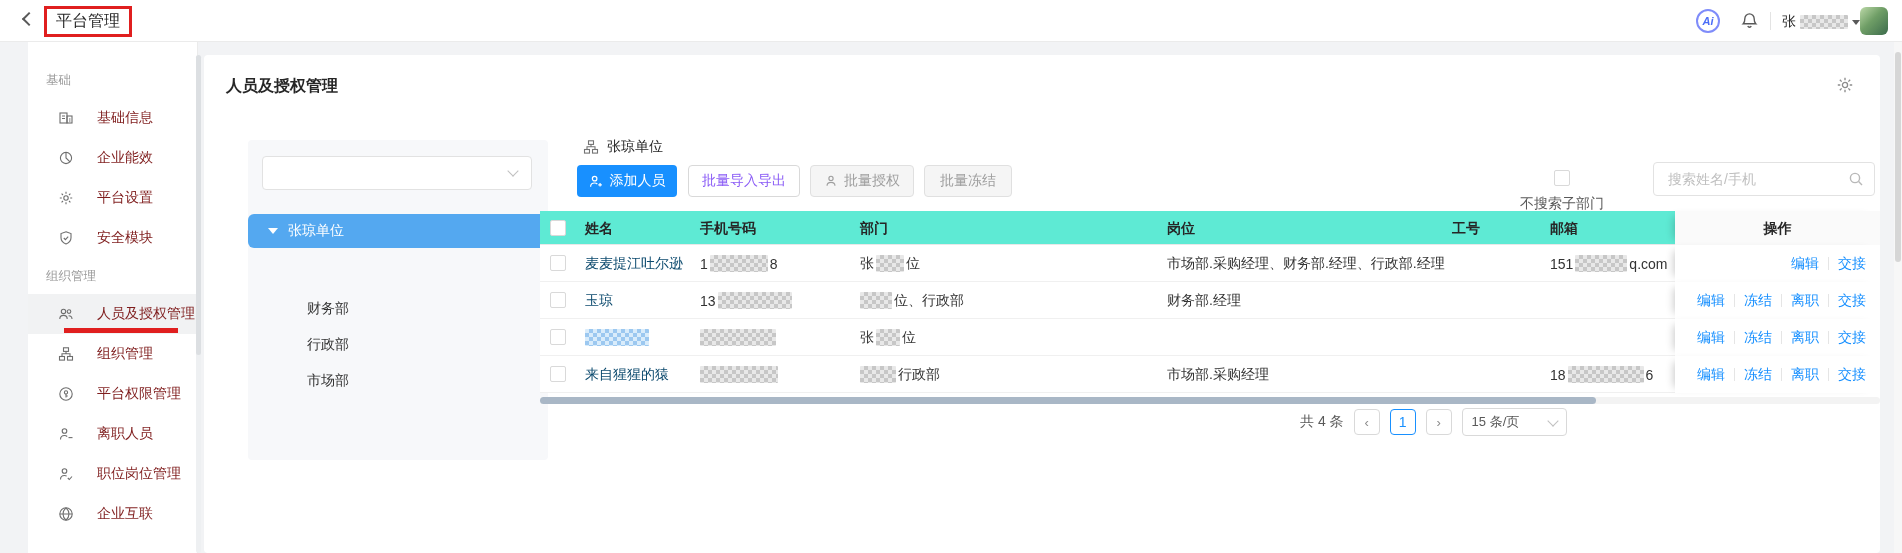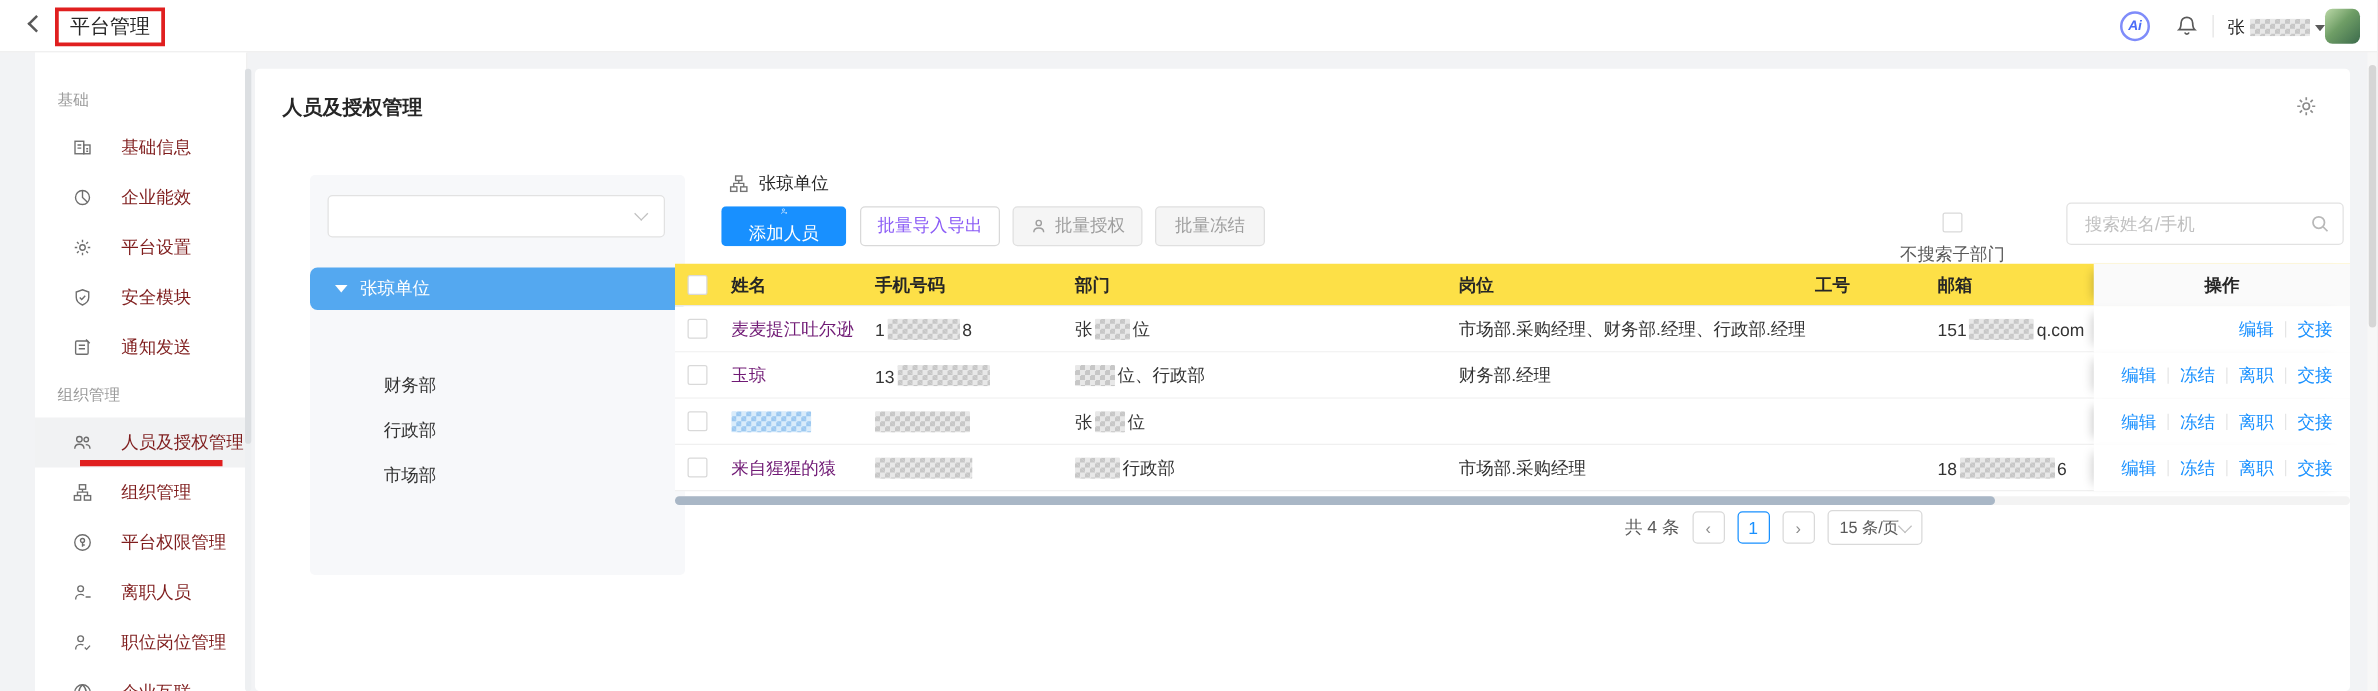--- a/index.html
+++ b/index.html
@@ -48,49 +48,49 @@
   .tree-search input::placeholder{color:#c0c0c0;}
   .chev{display:inline-block;width:8px;height:8px;border-right:1.5px solid #c0c0c0;border-bottom:1.5px solid #c0c0c0;transform:rotate(45deg);}
   .tree-search .chev{position:absolute;right:14px;top:10px;}
   .tree-node-selected{position:absolute;left:248px;top:214px;width:300px;height:34px;background:#54a8f0;border-radius:6px;display:flex;align-items:center;color:#fff;font-size:14px;cursor:pointer;}
   .tree-caret{width:0;height:0;border-left:5px solid transparent;border-right:5px solid transparent;border-top:6px solid #fff;margin:0 10px 0 20px;}
   .tree-child{position:absolute;left:307px;width:160px;height:24px;line-height:24px;font-size:14px;color:#333;cursor:pointer;margin-top:40px;}
 
   
   .unit-row{position:absolute;left:583px;top:138px;display:flex;align-items:center;gap:8px;font-size:14px;color:#262626;}
   .btn{position:absolute;top:165px;height:32px;border-radius:4px;font-size:14px;display:flex;align-items:center;justify-content:center;gap:6px;cursor:pointer;border:1px solid transparent;}
-  .btn-primary{background:#1890ff;color:#fff;flex-direction:column;}
+  .btn-primary{background:#1890ff;color:#fff;}
   .btn-plain{background:#fff;color:#8b5cf6;border-color:#d9d9d9;}
   .btn-disabled{background:#f5f5f5;color:#9e9e9e;border-color:#e0e0e0;cursor:not-allowed;}
   .checkbox{display:inline-block;width:16px;height:16px;background:#fff;border:1px solid #d9d9d9;border-radius:2px;cursor:pointer;}
   .subdept-row{position:absolute;left:1520px;top:170px;display:flex;align-items:center;gap:9px;flex-direction:column;}
   .subdept-row .lbl{font-size:14px;color:#595959;}
   .name-search{position:absolute;left:1653px;top:162px;width:222px;height:34px;border:1px solid #e2e2e2;border-radius:4px;background:#fff;}
   .name-search input{position:absolute;left:12px;top:0;width:175px;height:32px;border:none;outline:none;font-size:14px;background:transparent;color:#262626;}
   .name-search input::placeholder{color:#c0c0c0;}
   .name-search .mag{position:absolute;right:10px;top:8px;}
 
   
-  .tbl-header{position:absolute;left:540px;top:211px;width:1340px;height:34px;background:#fde047;border-bottom:1px solid #e8e8e8;font-size:14px;font-weight:bold;color:#262626;}
+  .tbl-header{position:absolute;left:540px;top:211px;width:1340px;height:34px;background:#5eead4;border-bottom:1px solid #e8e8e8;font-size:14px;font-weight:bold;color:#262626;}
   .th{position:absolute;top:0;height:34px;line-height:34px;}
   .tbl-row{position:absolute;left:540px;width:1340px;height:37px;background:#fff;border-bottom:1px solid #f0f0f0;font-size:14px;color:#333;}
   .td{position:absolute;top:0;height:37px;display:flex;align-items:center;gap:2px;white-space:nowrap;overflow:hidden;}
-  .cell-link{color:#701a75;cursor:pointer;}
+  .cell-link{color:#0c4a6e;cursor:pointer;}
   .action-cell{position:absolute;left:1135px;top:0;width:205px;height:37px;background:#fff;box-shadow:-7px 0 8px -6px rgba(0,0,0,0.22);display:flex;align-items:center;justify-content:flex-end;gap:9px;padding-right:14px;}
   .action-cell .al{color:#1890ff;font-size:14px;cursor:pointer;}
   .action-sep{width:1px;height:13px;background:#e5e5e5;}
   .th-action{position:absolute;left:1135px;top:0;width:205px;height:34px;background:#fafafa;box-shadow:-7px 0 8px -6px rgba(0,0,0,0.22);text-align:center;line-height:34px;}
 
   
   .h-scroll-track{position:absolute;left:540px;top:397px;width:1340px;height:7px;background:#f3f3f3;border-radius:4px;}
   .h-scroll-thumb{position:absolute;left:0;top:0;width:1056px;height:7px;background:#a9b7c6;border-radius:4px;cursor:pointer;}
   .pagination{position:absolute;left:1300px;top:408px;height:28px;display:flex;align-items:center;gap:10px;font-size:14px;color:#595959;}
   .pg-btn{width:26px;height:26px;border:1px solid #d9d9d9;border-radius:4px;background:#fff;display:flex;align-items:center;justify-content:center;color:#8c8c8c;cursor:pointer;font-size:13px;}
   .pg-current{width:26px;height:26px;border:1px solid #1890ff;border-radius:4px;color:#1890ff;display:flex;align-items:center;justify-content:center;cursor:pointer;}
-  .pg-size{width:76px;height:28px;border:1px solid #d9d9d9;border-radius:4px;background:#fff;display:flex;align-items:center;justify-content:space-between;padding:0 9px;font-size:13px;cursor:pointer;}
+  .pg-size{width:105px;height:28px;border:1px solid #d9d9d9;border-radius:4px;background:#fff;display:flex;align-items:center;justify-content:space-between;padding:0 9px;font-size:13px;cursor:pointer;}
   .v-scroll{position:absolute;left:1894px;top:42px;width:8px;height:511px;background:#f7f7f7;}
   .v-scroll .thumb{position:absolute;left:1px;top:10px;width:6px;height:210px;background:#d6d6d6;border-radius:3px;cursor:pointer;}
   .content-scroll{position:absolute;left:196px;top:55px;width:5px;height:498px;background:#eef0f2;border-radius:3px;}
   .content-scroll .thumb{position:absolute;left:0;top:0;width:5px;height:300px;background:#dcdfe2;border-radius:3px;cursor:pointer;}
   svg{display:block;}
 </style>
 </head>
 <body>
 
 <div class="stage">
@@ -148,29 +148,20 @@
       </div>
       <div class="side-item">
         <span class="ico">
           <svg width="16" height="16" viewBox="0 0 16 16" fill="none" stroke="#6e6e6e" stroke-width="1.1">
             <path d="M8 1.8l5 1.8v4.2c0 3-2 5-5 6.2-3-1.2-5-3.2-5-6.2V3.6z"></path>
             <path d="M5.8 8l1.6 1.6 2.8-3"></path>
           </svg>
         </span>
         <span>安全模块</span>
       </div>
-      <div class="side-item">
-        <span class="ico">
-          <svg width="16" height="16" viewBox="0 0 16 16" fill="none" stroke="#6e6e6e" stroke-width="1.1">
-            <rect x="2.5" y="2.8" width="10" height="10.6" rx="1"></rect>
-            <path d="M5 6.2h5M5 9h5M10.8 1.6l3 3"></path>
-          </svg>
-        </span>
-        <span>通知发送</span>
-      </div>
       <div class="side-section-header">组织管理</div>
       <div class="side-item active">
         <span class="ico">
           <svg width="16" height="16" viewBox="0 0 16 16" fill="none" stroke="#6e6e6e" stroke-width="1.1">
             <circle cx="5.5" cy="5.4" r="2.2"></circle>
             <path d="M1.8 13c0-2.2 1.6-3.6 3.7-3.6s3.7 1.4 3.7 3.6"></path>
             <circle cx="11" cy="5.6" r="1.8"></circle>
             <path d="M10.6 9.7c2 0 3.4 1.3 3.4 3.3"></path>
           </svg>
         </span>

